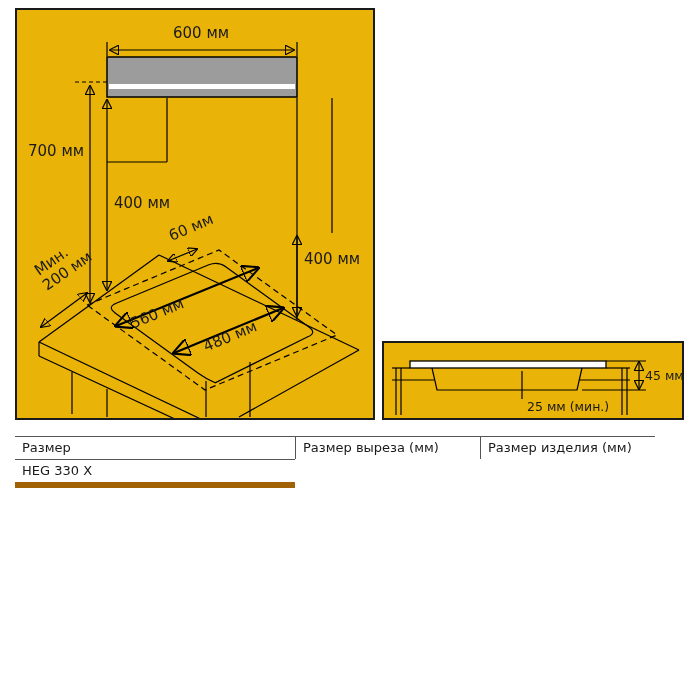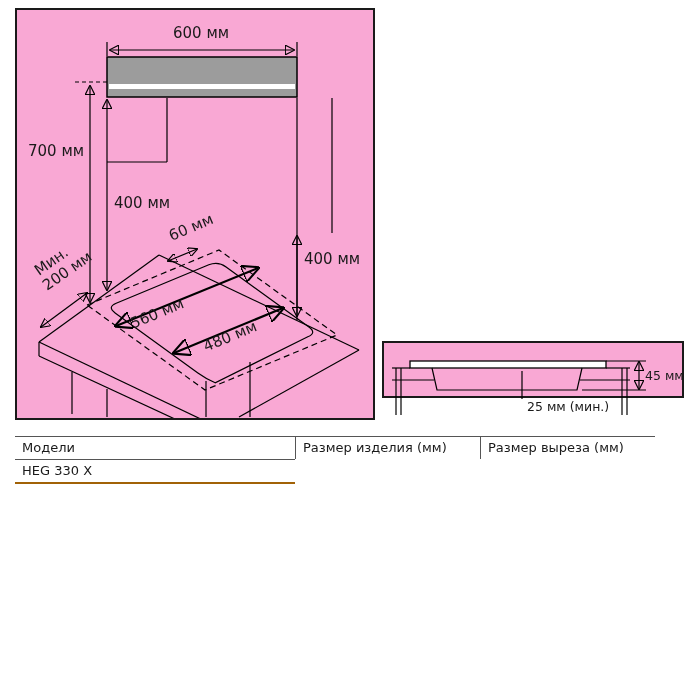--- a/index.html
+++ b/index.html
@@ -1,29 +1,29 @@
 <!DOCTYPE html>
 <html><head>
 <meta charset="utf-8">
 <style>
   html,body{margin:0;padding:0;background:#fff;}
   body{width:700px;height:700px;position:relative;font-family:"DejaVu Sans",sans-serif;color:#1a1a1a;}
-  .box{position:absolute;border:2px solid #1a1a1a;background:#f9a8d4;box-sizing:border-box;}
+  .box{position:absolute;border:2px solid #1a1a1a;background:#eab308;box-sizing:border-box;}
   #main-box{left:15px;top:8px;width:360px;height:412px;}
-  #section-box{left:382px;top:341px;width:302px;height:57px;}
+  #section-box{left:382px;top:341px;width:302px;height:79px;}
   svg{display:block;}
   svg line,svg path{stroke:#000;stroke-width:1.2;fill:none;}
   svg .thick{stroke-width:2.2;}
   svg .dashed{stroke-dasharray:6 4;}
   svg .dashed2{stroke-dasharray:4 3;}
   svg text{font-family:"DejaVu Sans",sans-serif;font-size:15px;fill:#1a1a1a;stroke:none;}
   svg text.small{font-size:12.5px;}
   .spec-table{position:absolute;left:15px;top:436px;width:640px;display:grid;grid-template-columns:280px 185px 175px;font-size:13px;}
   .spec-table .cell{border-top:1px solid #555;padding:3px 7px;height:16px;line-height:16px;box-sizing:content-box;white-space:nowrap;overflow:hidden;}
-  .spec-table .cell.bottom{border-bottom:2px solid #a16207;}
+  .spec-table .cell.bottom{border-bottom:6px solid #a16207;}
   .spec-table .cell.sep{border-left:1px solid #555;}
 </style>
 </head>
 <body>
 
 <div class="box" id="main-box">
   <svg width="356" height="408" viewBox="0 0 356 408">
     <defs>
       <marker id="ah-e" viewBox="0 0 10 10" refX="9" refY="5" markerWidth="8" markerHeight="8" orient="auto">
         <path d="M0,0 L10,5 L0,10 Z" fill="#000" stroke="none"></path>
@@ -124,17 +124,17 @@
     <line x1="198" y1="47" x2="262" y2="47"></line>
     <line x1="255" y1="19" x2="255" y2="46" marker-start="url(#ah2-s)" marker-end="url(#ah2-e)"></line>
     <text class="small" x="261" y="37">45 мм</text>
 
     <line x1="138" y1="28" x2="138" y2="56"></line>
     <text class="small" x="143" y="68">25 мм (мин.)</text>
   </svg>
 </div>
 
 <div class="spec-table">
-  <div class="cell">Модели</div>
+  <div class="cell">Размер</div>
+  <div class="cell sep">Размер выреза (мм)</div>
   <div class="cell sep">Размер изделия (мм)</div>
-  <div class="cell sep">Размер выреза (мм)</div>
   <div class="cell bottom">HEG 330 X</div>
 </div>
 
 </body></html>

